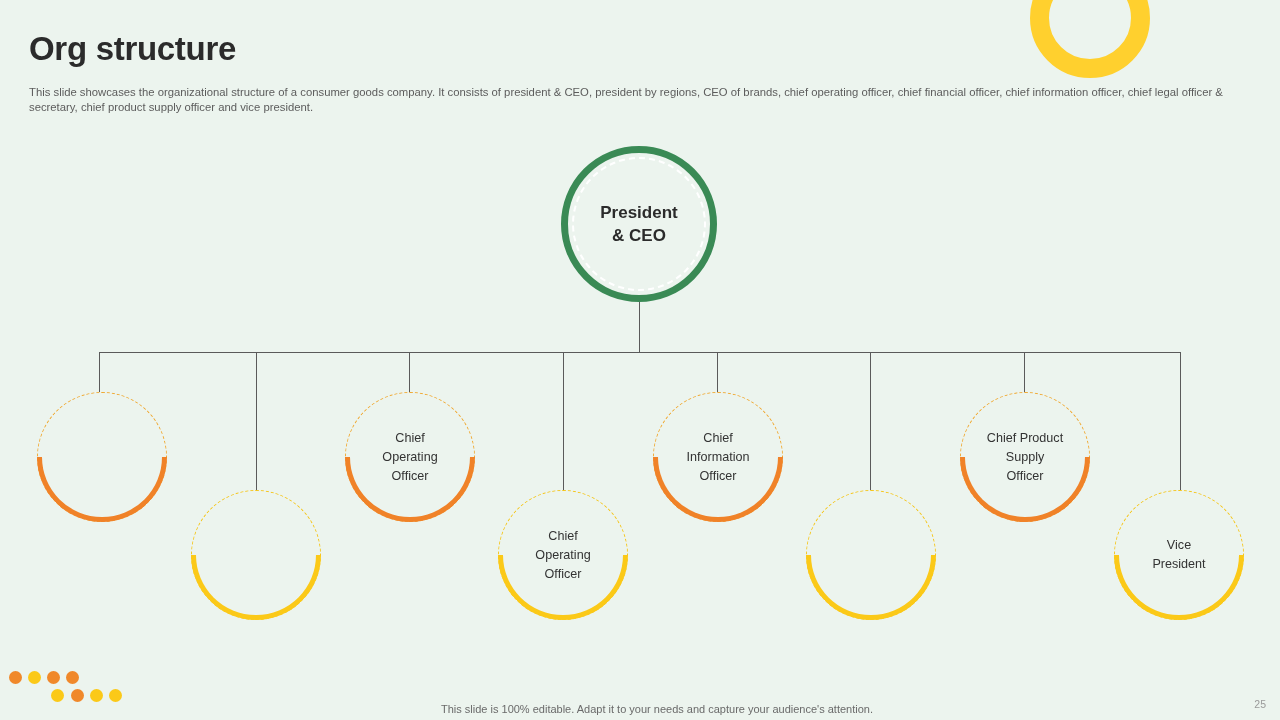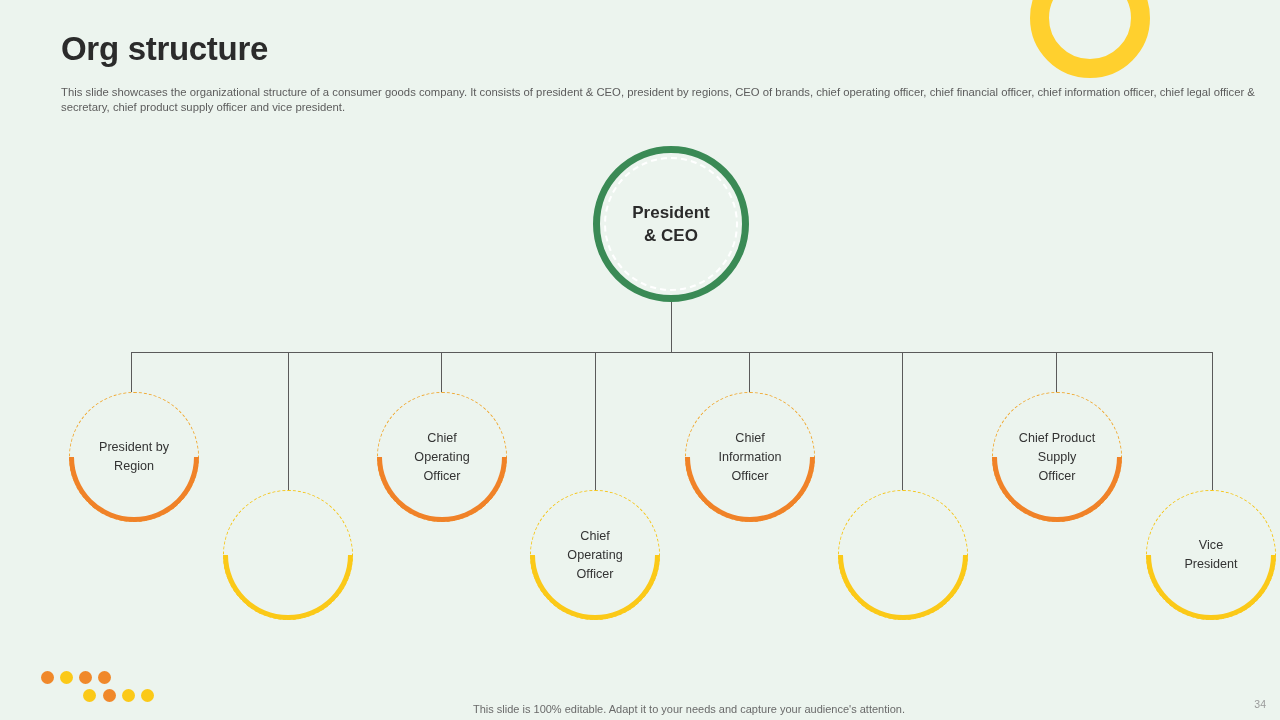--- a/index.html
+++ b/index.html
@@ -2,21 +2,21 @@
 <html><head>
 <meta charset="utf-8">
 <style>
   html,body{margin:0;padding:0;}
   body{
     width:1280px;height:720px;overflow:hidden;
     background:#ecf4ee;
     font-family:"Liberation Sans", sans-serif;
     position:relative;
   }
-  .slide{position:absolute;inset:0;margin-left:32px;}
+  .slide{position:absolute;inset:0;}
 
   
   .corner-arc{
     position:absolute;top:-42px;right:130px;width:120px;height:120px;
     border-radius:50%;
     border:19px solid #ffd02e;
     box-sizing:border-box;
     clip-path: polygon(0 0, 100% 0, 100% 100%, 0 100%);
   }
 
@@ -125,26 +125,20 @@
   <div class="root-inner"></div>
   <div class="root-label">
     <div>
       <div>President</div>
       <div>&amp; CEO</div>
     </div>
   </div>
 
   <div class="node child" style="left:37px;top:392px;"></div>
   <div class="arc orange" style="left:37px;top:392px;"></div>
-  <div class="child-label" style="left:37px;top:392px;">
-    <div>
-      <div>President by</div>
-      <div>Region</div>
-    </div>
-  </div>
 
   <div class="node child yellow" style="left:191px;top:490px;"></div>
   <div class="arc yellow" style="left:191px;top:490px;"></div>
 
   <div class="node child" style="left:345px;top:392px;"></div>
   <div class="arc orange" style="left:345px;top:392px;"></div>
   <div class="child-label" style="left:345px;top:392px;">
     <div>
       <div>Chief</div>
       <div>Operating</div>
@@ -199,15 +193,15 @@
     <div class="dot y" style="left:19px;top:3px;"></div>
     <div class="dot o" style="left:38px;top:3px;"></div>
     <div class="dot o" style="left:57px;top:3px;"></div>
     <div class="dot y" style="left:42px;top:21px;"></div>
     <div class="dot o" style="left:62px;top:21px;"></div>
     <div class="dot y" style="left:81px;top:21px;"></div>
     <div class="dot y" style="left:100px;top:21px;"></div>
   </div>
 
   <div class="footer-note">This slide is 100% editable. Adapt it to your needs and capture your audience's attention.</div>
-  <div class="page-num">34</div>
+  <div class="page-num">25</div>
 
 </div>
 
 </body></html>

